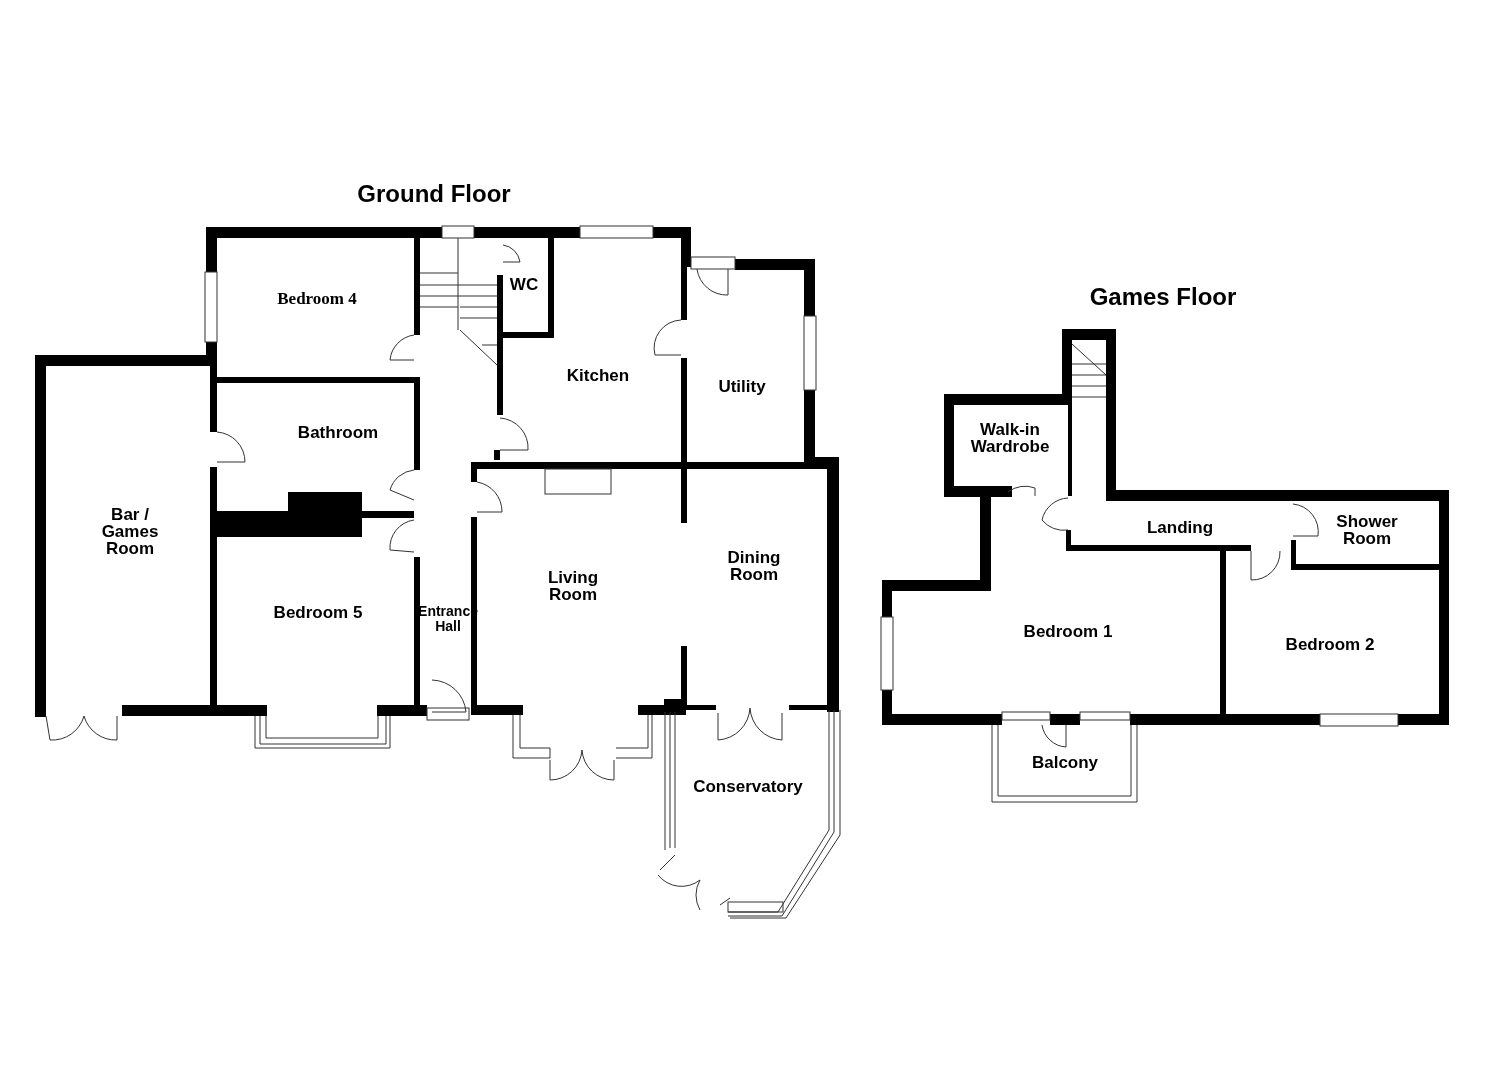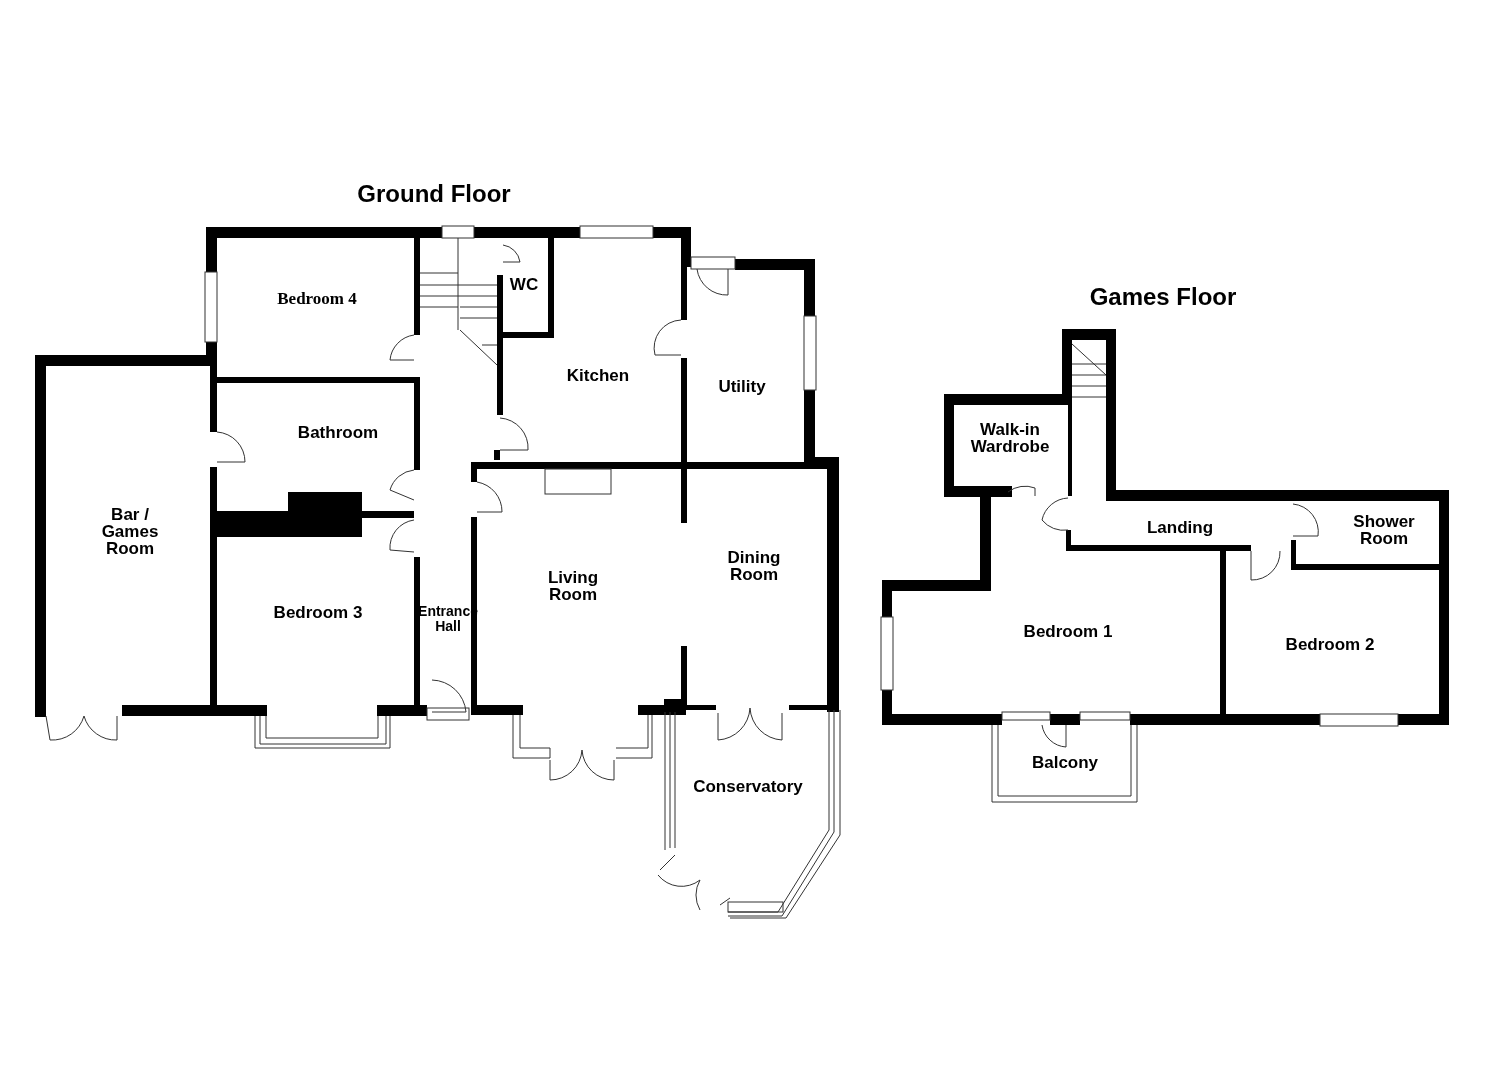--- a/index.html
+++ b/index.html
@@ -206,29 +206,29 @@
 <div class="title" style="left:1163px; top:297px;">Games Floor</div>
 
 <div class="lbl" style="left:317px; top:298px;font-family:Liberation Serif, serif;">Bedroom 4</div>
 <div class="lbl" style="left:524px; top:284px;">WC</div>
 <div class="lbl" style="left:598px; top:375px;">Kitchen</div>
 <div class="lbl" style="left:742px; top:346px;margin-top:40px;">Utility</div>
 <div class="lbl" style="left:316px; top:432px;padding-left:44px;">Bathroom</div>
 <div class="lbl" style="left:130px; top:531px; white-space:pre;text-align:center;">Bar /
 Games
 Room</div>
-<div class="lbl" style="left:318px; top:612px;">Bedroom 3</div>
+<div class="lbl" style="left:318px; top:612px;">Bedroom 5</div>
 <div class="lbl small" style="left:448px; top:619px; white-space:pre;">Entrance
 Hall</div>
 <div class="lbl" style="left:573px; top:586px; white-space:pre;">Living
 Room</div>
 <div class="lbl" style="left:754px; top:566px; white-space:pre;">Dining
 Room</div>
 <div class="lbl" style="left:748px; top:786px;">Conservatory</div>
 
 <div class="lbl" style="left:1010px; top:438px; white-space:pre;">Walk-in
 Wardrobe</div>
 <div class="lbl" style="left:1180px; top:527px;">Landing</div>
-<div class="lbl" style="left:1367px; top:530px; white-space:pre;margin-left:17px;">Shower
+<div class="lbl" style="left:1367px; top:530px; white-space:pre;">Shower
 Room</div>
 <div class="lbl" style="left:1068px; top:631px;">Bedroom 1</div>
 <div class="lbl" style="left:1330px; top:644px;">Bedroom 2</div>
 <div class="lbl" style="left:1065px; top:762px;">Balcony</div>
 
 </body></html>

